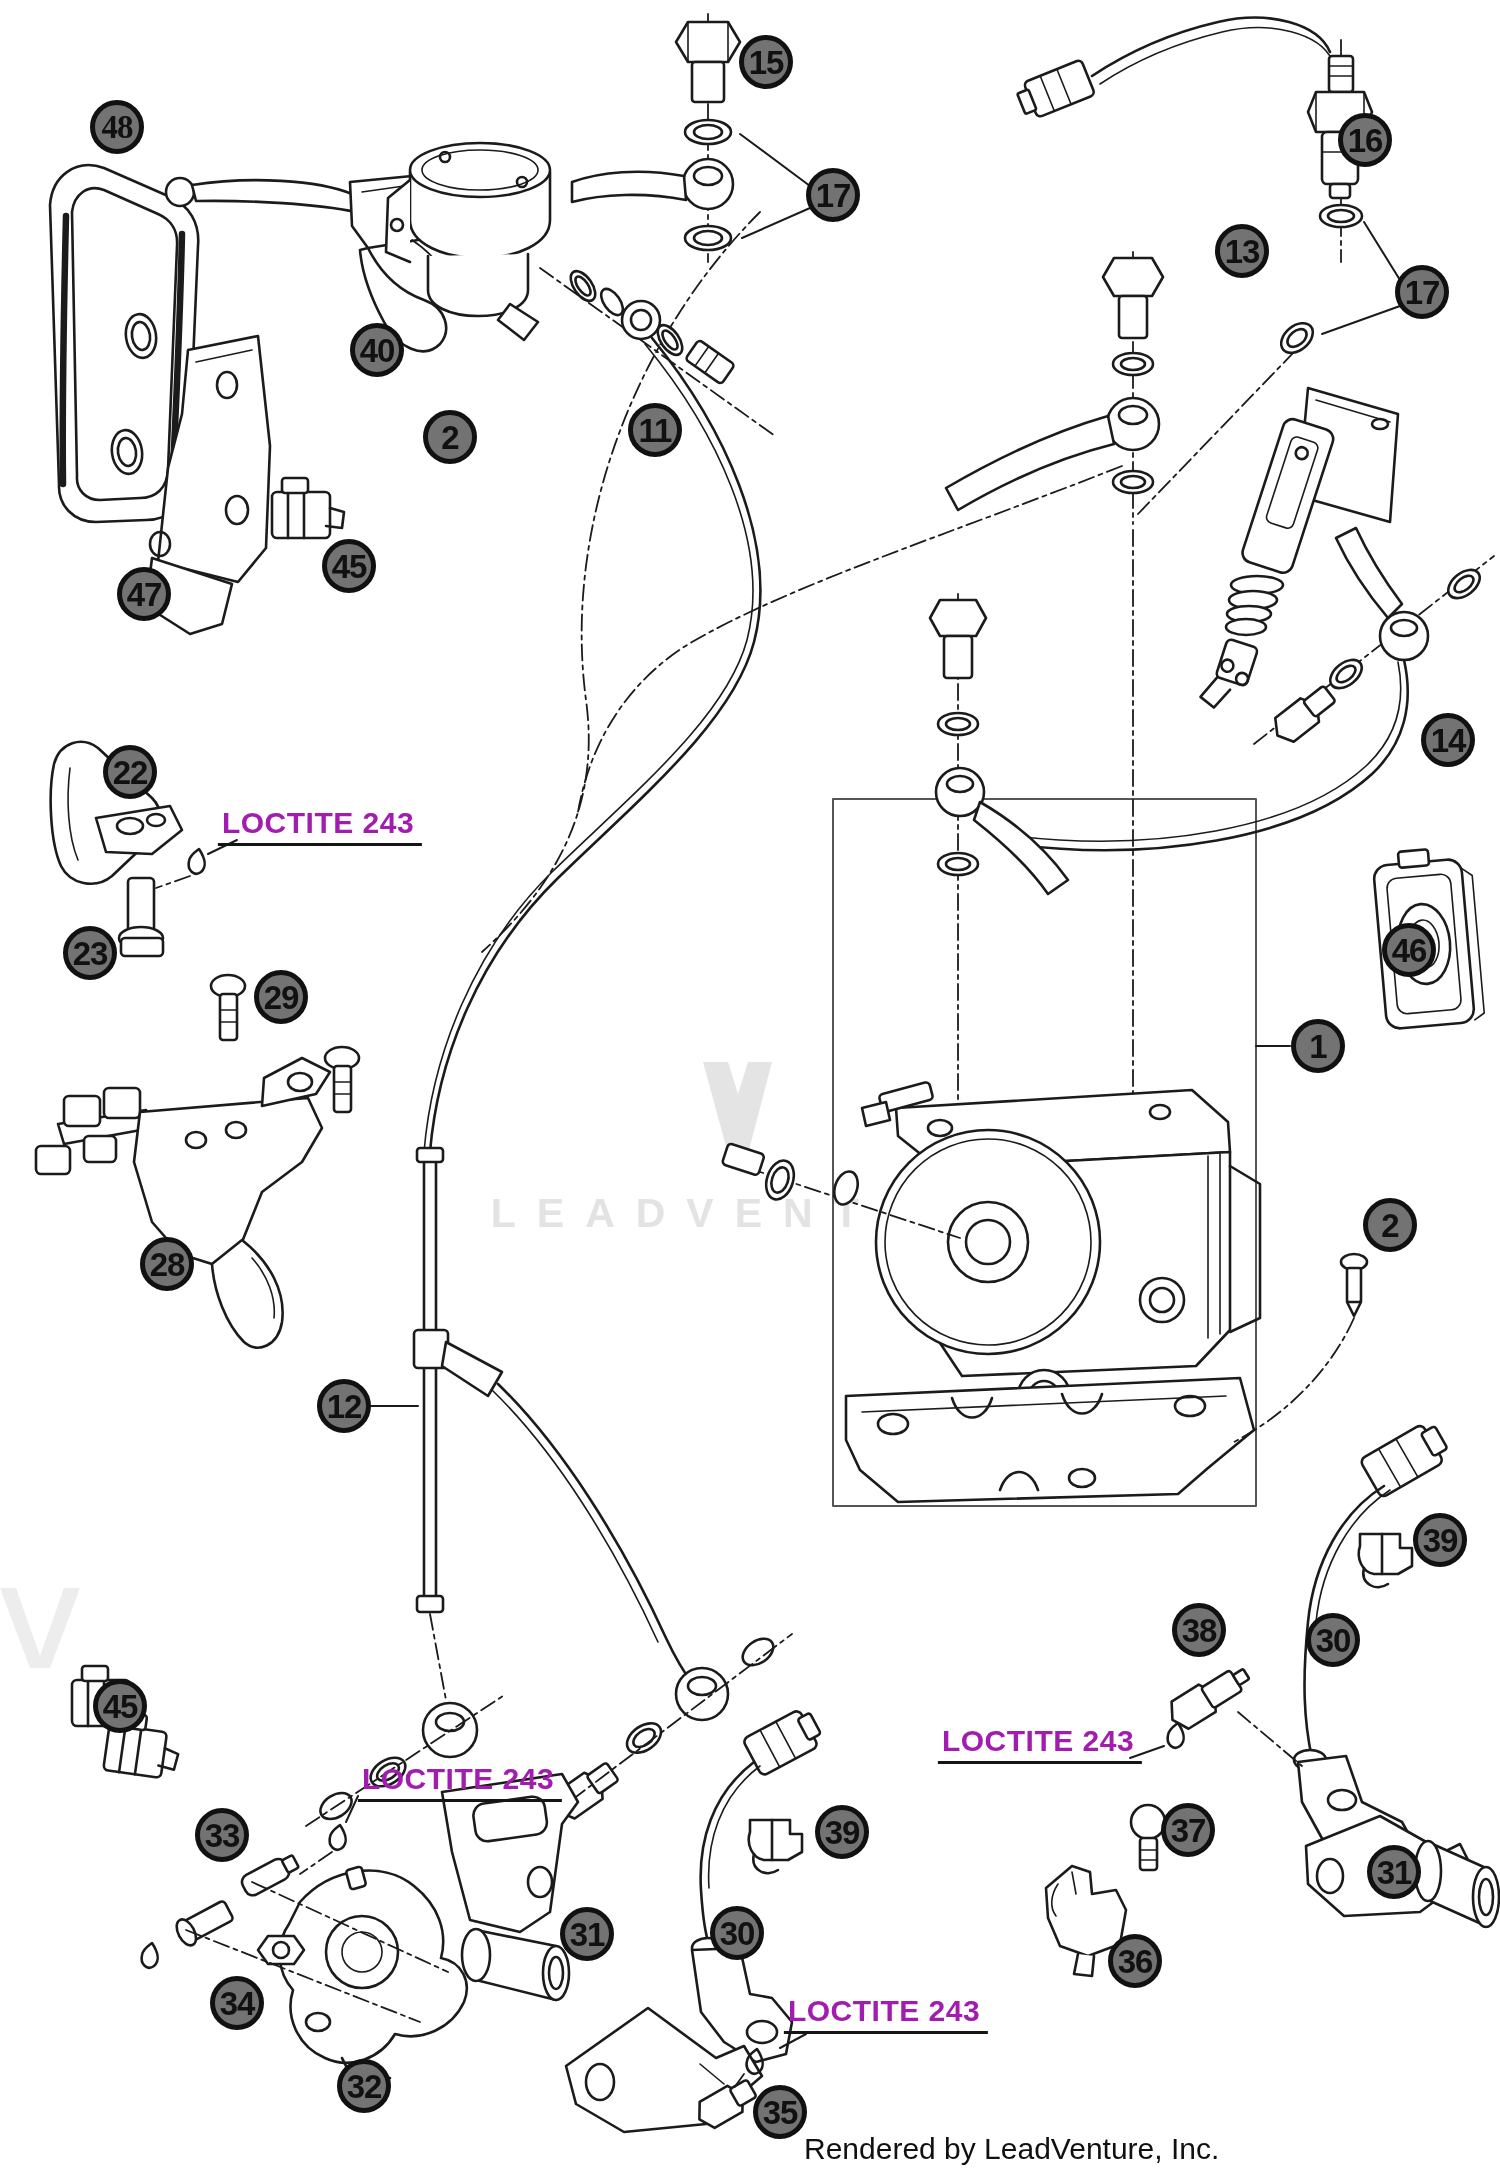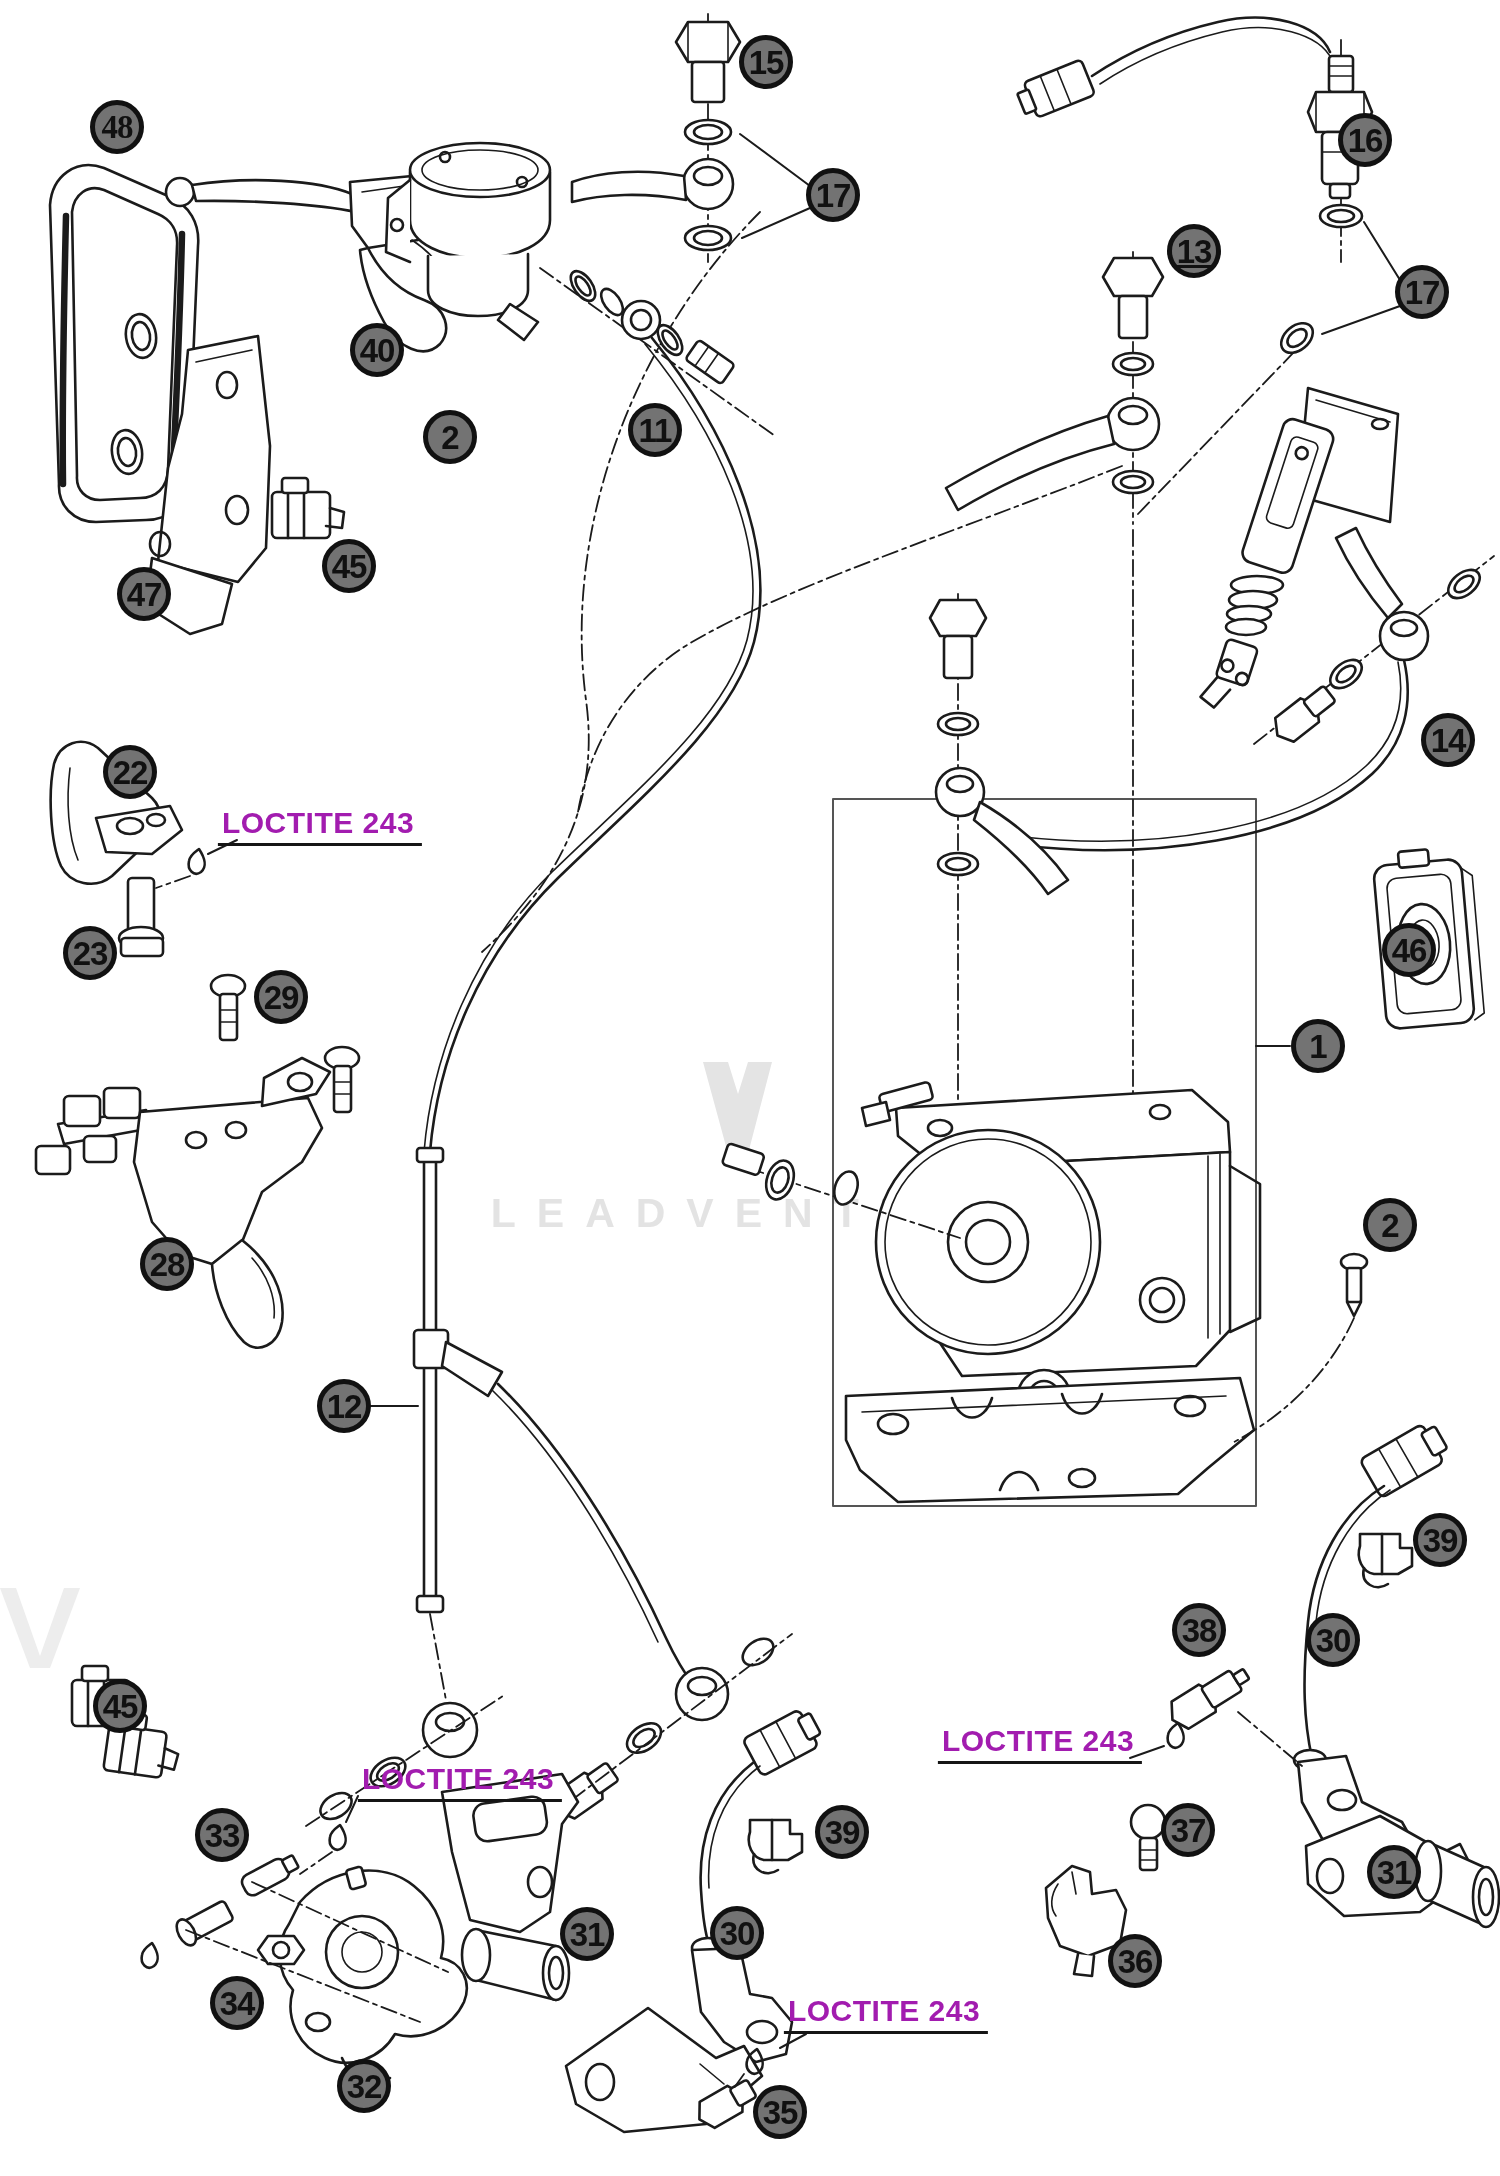--- a/index.html
+++ b/index.html
@@ -475,25 +475,26 @@
     </g>
     <g>
       <circle class="f" cx="1148" cy="1822" r="17"></circle>
       <rect class="f" x="1140" y="1838" width="17" height="32" rx="3"></rect>
       <line class="t" x1="1140" y1="1850" x2="1157" y2="1850"></line>
       <line class="t" x1="1140" y1="1860" x2="1157" y2="1860"></line>
     </g>
   </svg>
 
   <div id="overlay">
+    <div class="footer">Rendered by LeadVenture, Inc.</div>
   <div class="callout" style="left: 117px; top: 127px; font-family: Liberation Serif, serif;">48</div>
       <div class="callout" style="left: 766px; top: 62px;">15</div>
       <div class="callout" style="left: 833px; top: 195px;">17</div>
       <div class="callout" style="left: 1365px; top: 140px;">16</div>
-      <div class="callout" style="left: 1194px; top: 251px; text-decoration: underline;">13</div>
+      <div class="callout" style="left: 1242px; top: 251px;">13</div>
       <div class="callout" style="left: 1422px; top: 292px;">17</div>
       <div class="callout" style="left: 377px; top: 350px;">40</div>
       <div class="callout" style="left: 450px; top: 437px;">2</div>
       <div class="callout" style="left: 655px; top: 430px;">11</div>
       <div class="callout" style="left: 349px; top: 566px;">45</div>
       <div class="callout" style="left: 144px; top: 594px;">47</div>
       <div class="callout" style="left: 1448px; top: 740px;">14</div>
       <div class="callout" style="left: 130px; top: 772px;">22</div>
       <div class="callout" style="left: 90px; top: 953px;">23</div>
       <div class="callout" style="left: 281px; top: 997px;">29</div>

